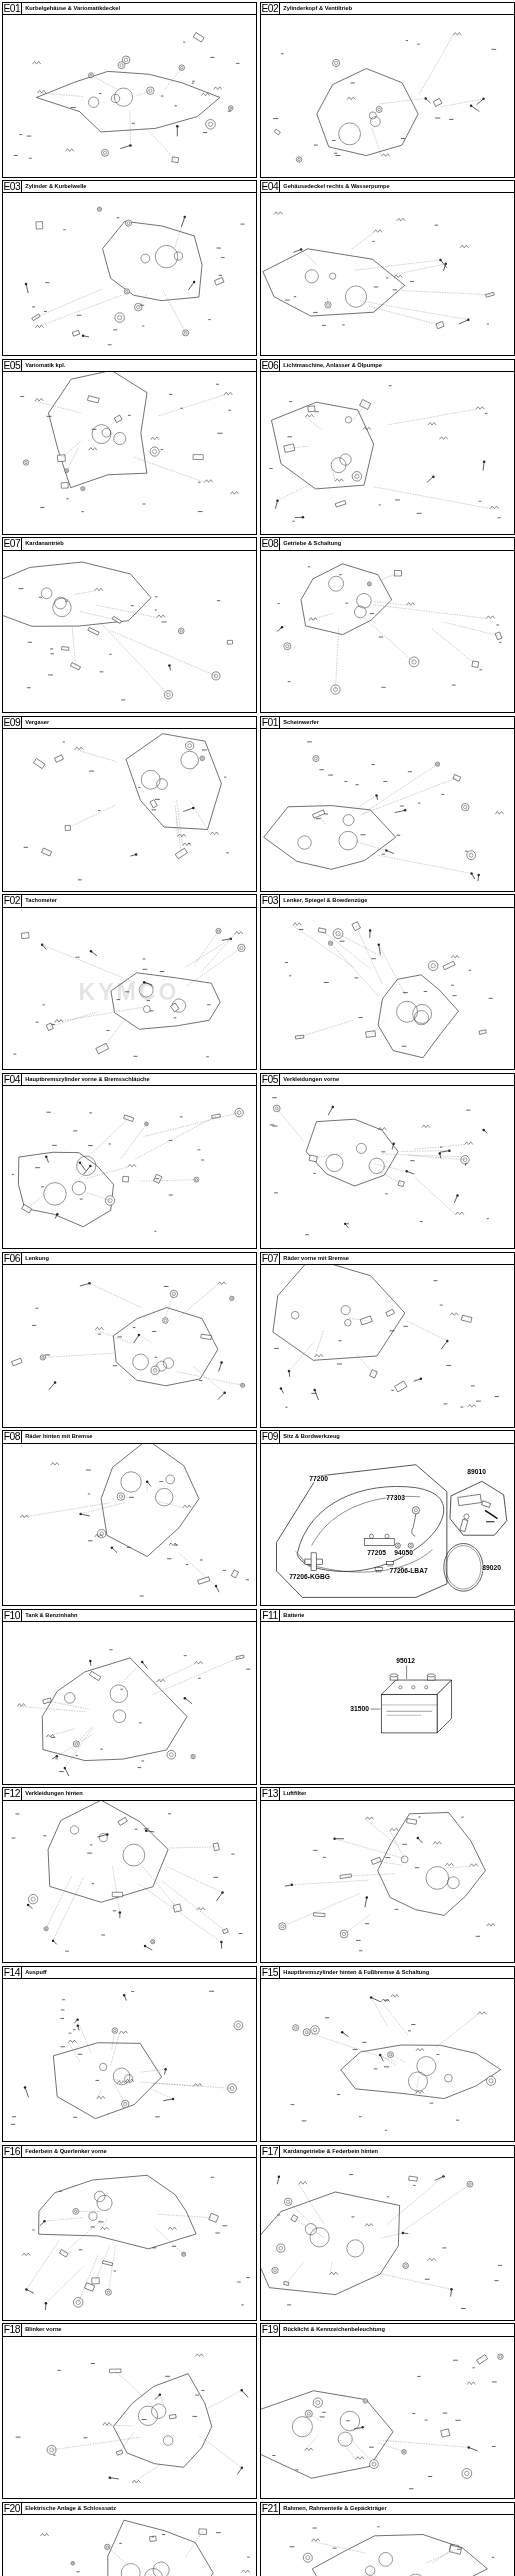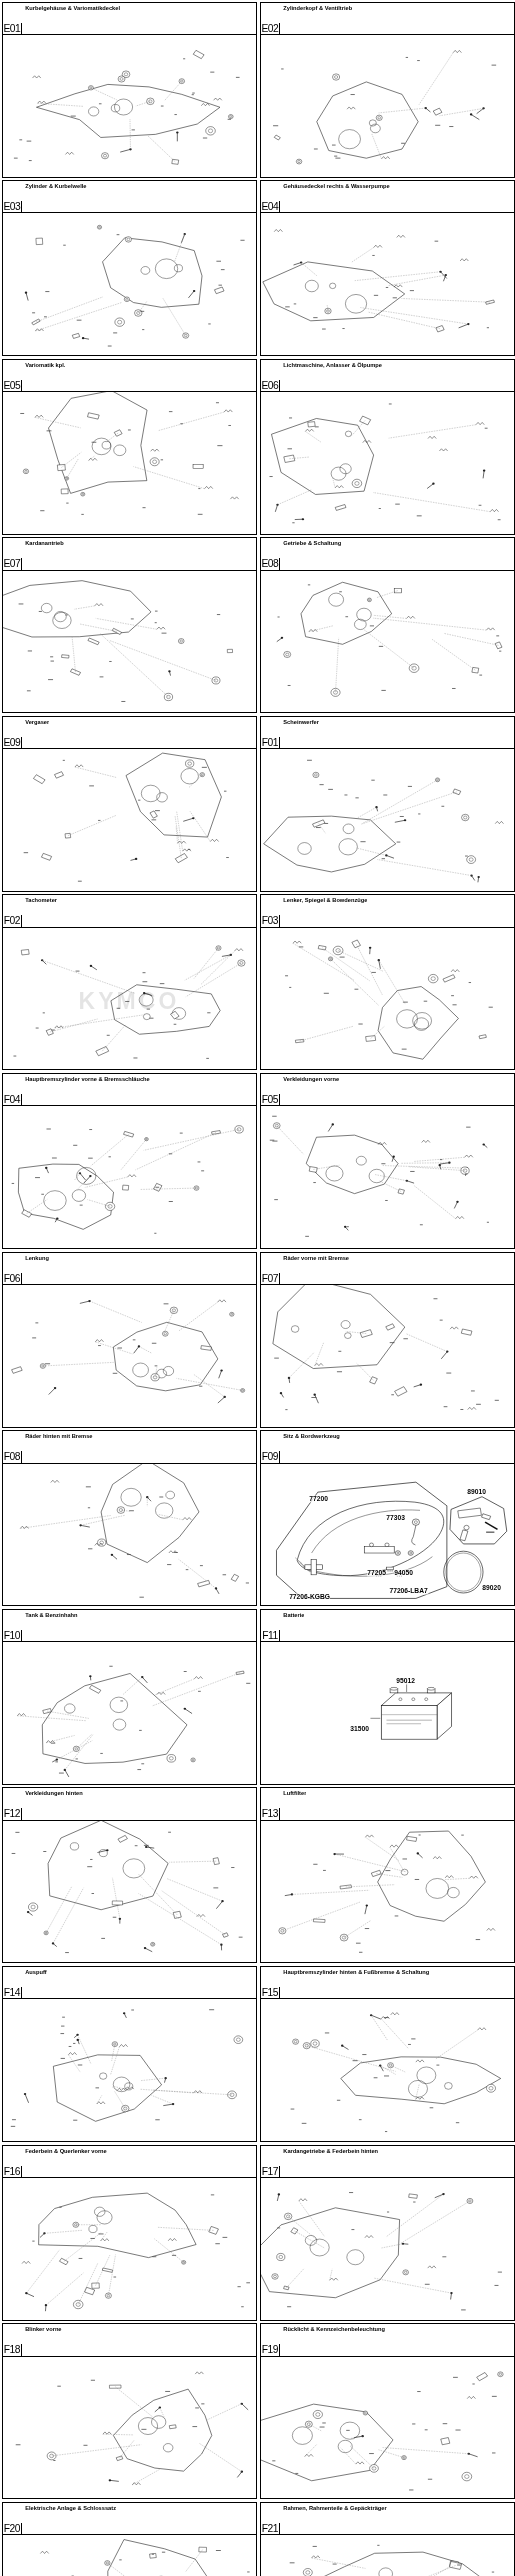--- a/index.html
+++ b/index.html
@@ -8,21 +8,21 @@
     display:grid;
     grid-template-columns:255px 255px;
     grid-auto-rows:176px;
     column-gap:3.1px;row-gap:2.6px;
     padding:1.5px;width:515px;
   }
   .cell{border:1px solid #000;background:#fff;display:flex;flex-direction:column;overflow:hidden}
   .cell-header{display:flex;flex:0 0 12px;border-bottom:1px solid #000;align-items:stretch}
   .code{
     width:19.6px;flex:0 0 19.6px;border-right:1px solid #000;text-align:center;
-    font:400 10.3px/11.3px "Liberation Sans",sans-serif;letter-spacing:-0.5px;color:#000;margin-top:20px;
+    font:400 10.3px/11.3px "Liberation Sans",sans-serif;letter-spacing:-0.5px;color:#000;
   }
   .title{
     font:700 5.7px/11.3px "Liberation Sans",sans-serif;color:#000;
     padding-left:3.1px;white-space:nowrap;overflow:hidden;
   }
   .diagram{position:relative;flex:1;overflow:hidden}
   svg.art{position:absolute;left:0;top:0;width:100%;height:100%;display:block}
   .watermark{
     position:absolute;left:50%;top:52%;transform:translate(-50%,-50%);
     font:700 23px "Liberation Sans",sans-serif;letter-spacing:3.1px;color:#000;

